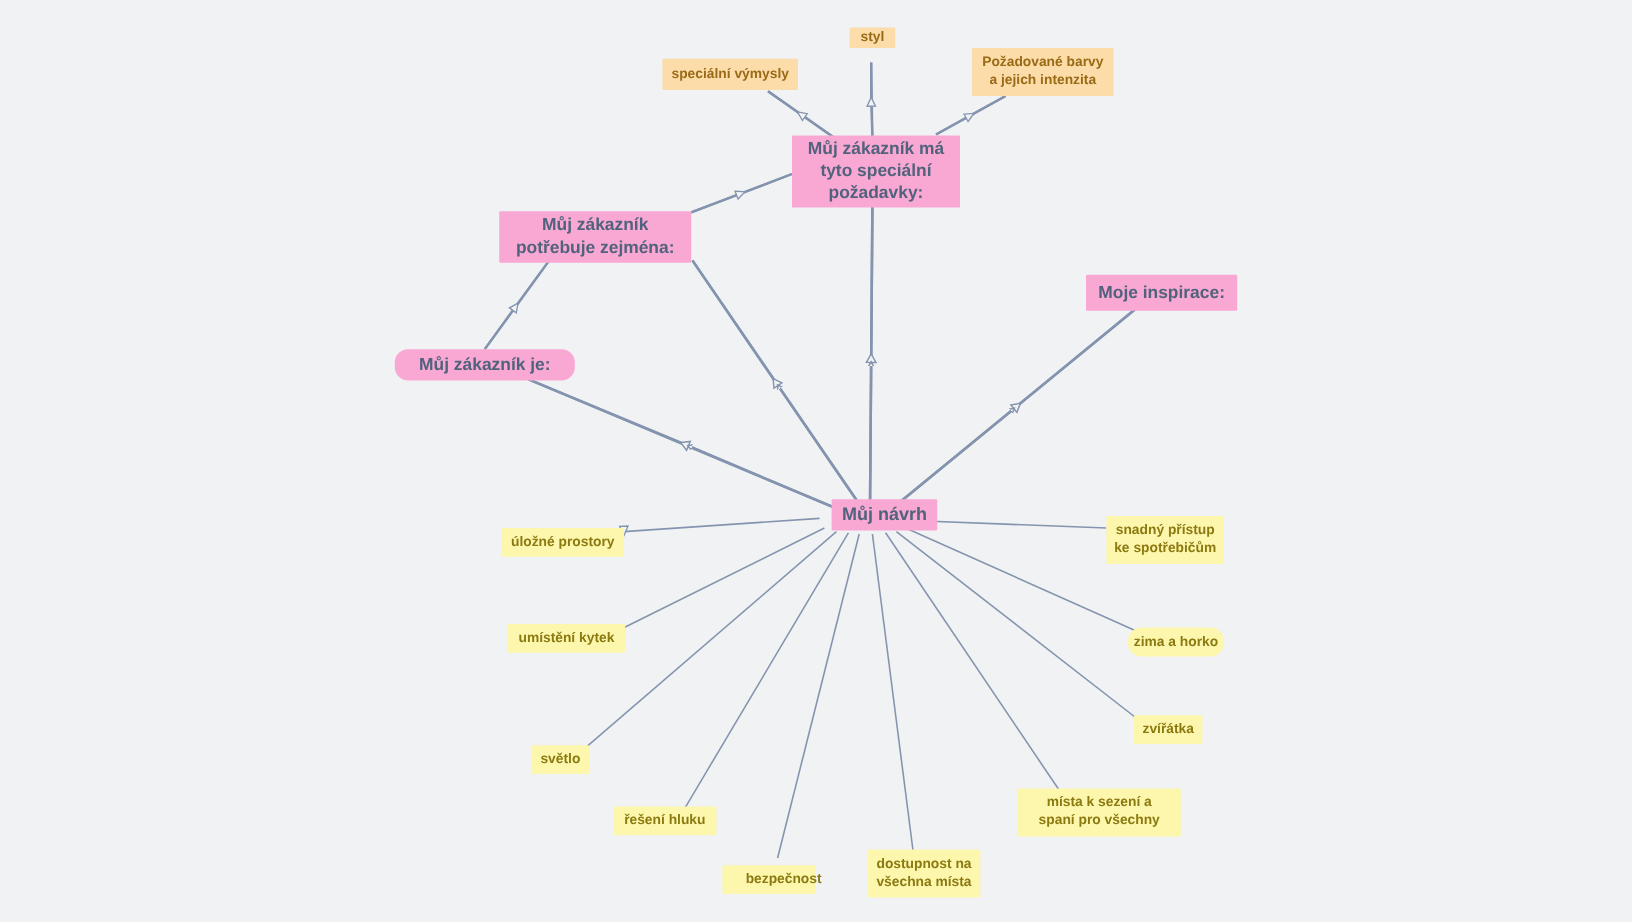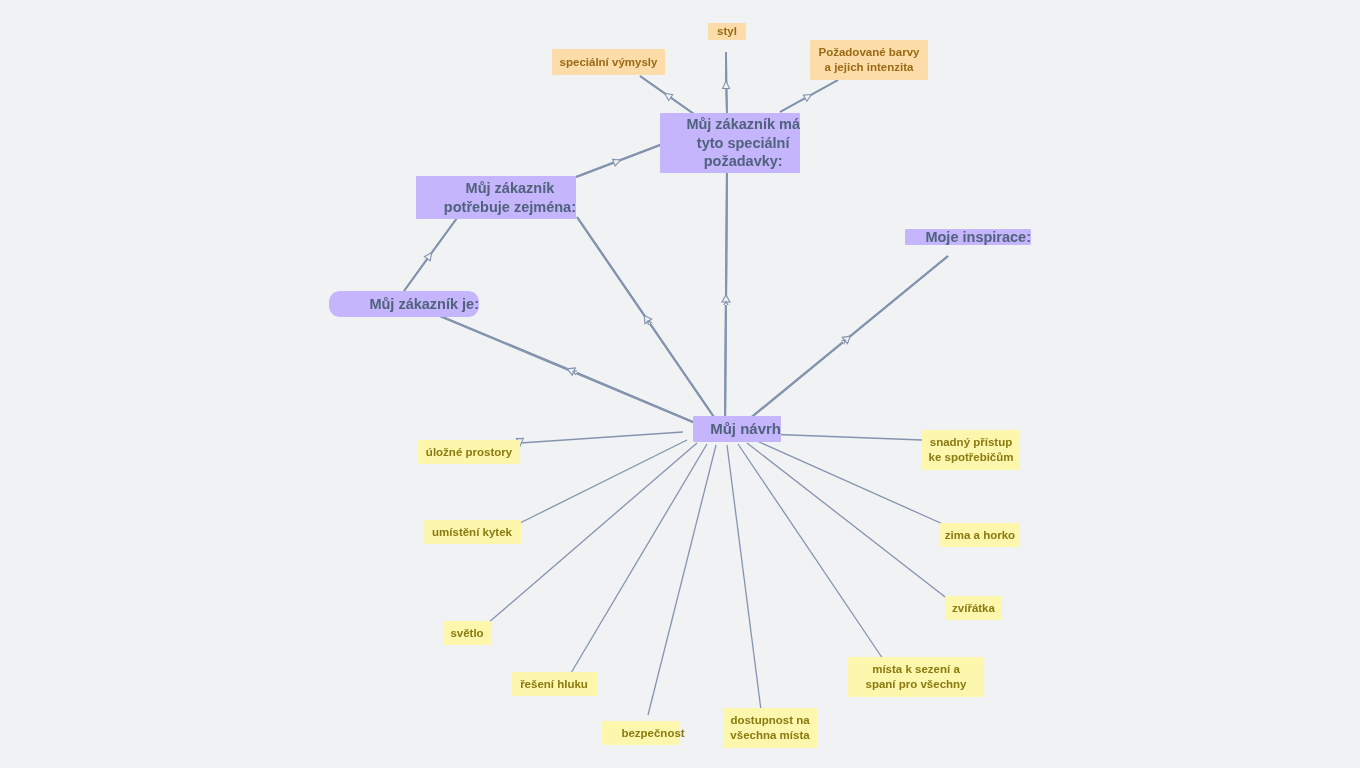--- a/index.html
+++ b/index.html
@@ -30,24 +30,23 @@
     box-sizing: border-box;
     display: flex;
     align-items: center;
     justify-content: center;
     text-align: center;
     line-height: 1.28;
     white-space: pre-line;
     border-radius: 1px;
   }
   .node-gray {
-    background: #c4b5fd;
+    background: #f9a8d4;
     color: #51627c;
     font-weight: bold;
-    justify-content: flex-end;
   }
   .node-orange {
     background: #fcdca8;
     color: #9a6a16;
     font-weight: bold;
   }
   .node-yellow {
     background: #fdf6ad;
     color: #8a7a10;
     font-weight: bold;
@@ -124,21 +123,21 @@
 
   <div class="node node-gray n-branch" style="left:416px; top:176px; width:160px; height:43px;">
     <span>Můj zákazník
 potřebuje zejména:</span>
   </div>
 
   <div class="node node-gray n-branch" style="left:329px; top:291px; width:150px; height:26px;border-radius:11px;">
     <span>Můj zákazník je:</span>
   </div>
 
-  <div class="node node-gray n-branch" style="left:905px; top:229px; width:126px; height:16px;">
+  <div class="node node-gray n-branch" style="left:905px; top:229px; width:126px; height:30px;">
     <span>Moje inspirace:</span>
   </div>
 
   <div class="node node-orange n-leaf-o" style="left:708px; top:23px; width:38px; height:17px;">
     <span>styl</span>
   </div>
 
   <div class="node node-orange n-leaf-o" style="left:552px; top:49px; width:113px; height:26px;">
     <span>speciální výmysly</span>
   </div>
@@ -175,21 +174,21 @@
 
   <div class="node node-yellow n-leaf-y" style="left:848px; top:657px; width:136px; height:40px;">
     <span>místa k sezení a
 spaní pro všechny</span>
   </div>
 
   <div class="node node-yellow n-leaf-y" style="left:945px; top:596px; width:57px; height:24px;">
     <span>zvířátka</span>
   </div>
 
-  <div class="node node-yellow n-leaf-y" style="left:940px; top:523px; width:80px; height:24px;">
+  <div class="node node-yellow n-leaf-y" style="left:940px; top:523px; width:80px; height:24px;border-radius:11px;">
     <span>zima a horko</span>
   </div>
 
   <div class="node node-yellow n-leaf-y" style="left:922px; top:430px; width:98px; height:40px;">
     <span>snadný přístup
 ke spotřebičům</span>
   </div>
 
 </div>
 

